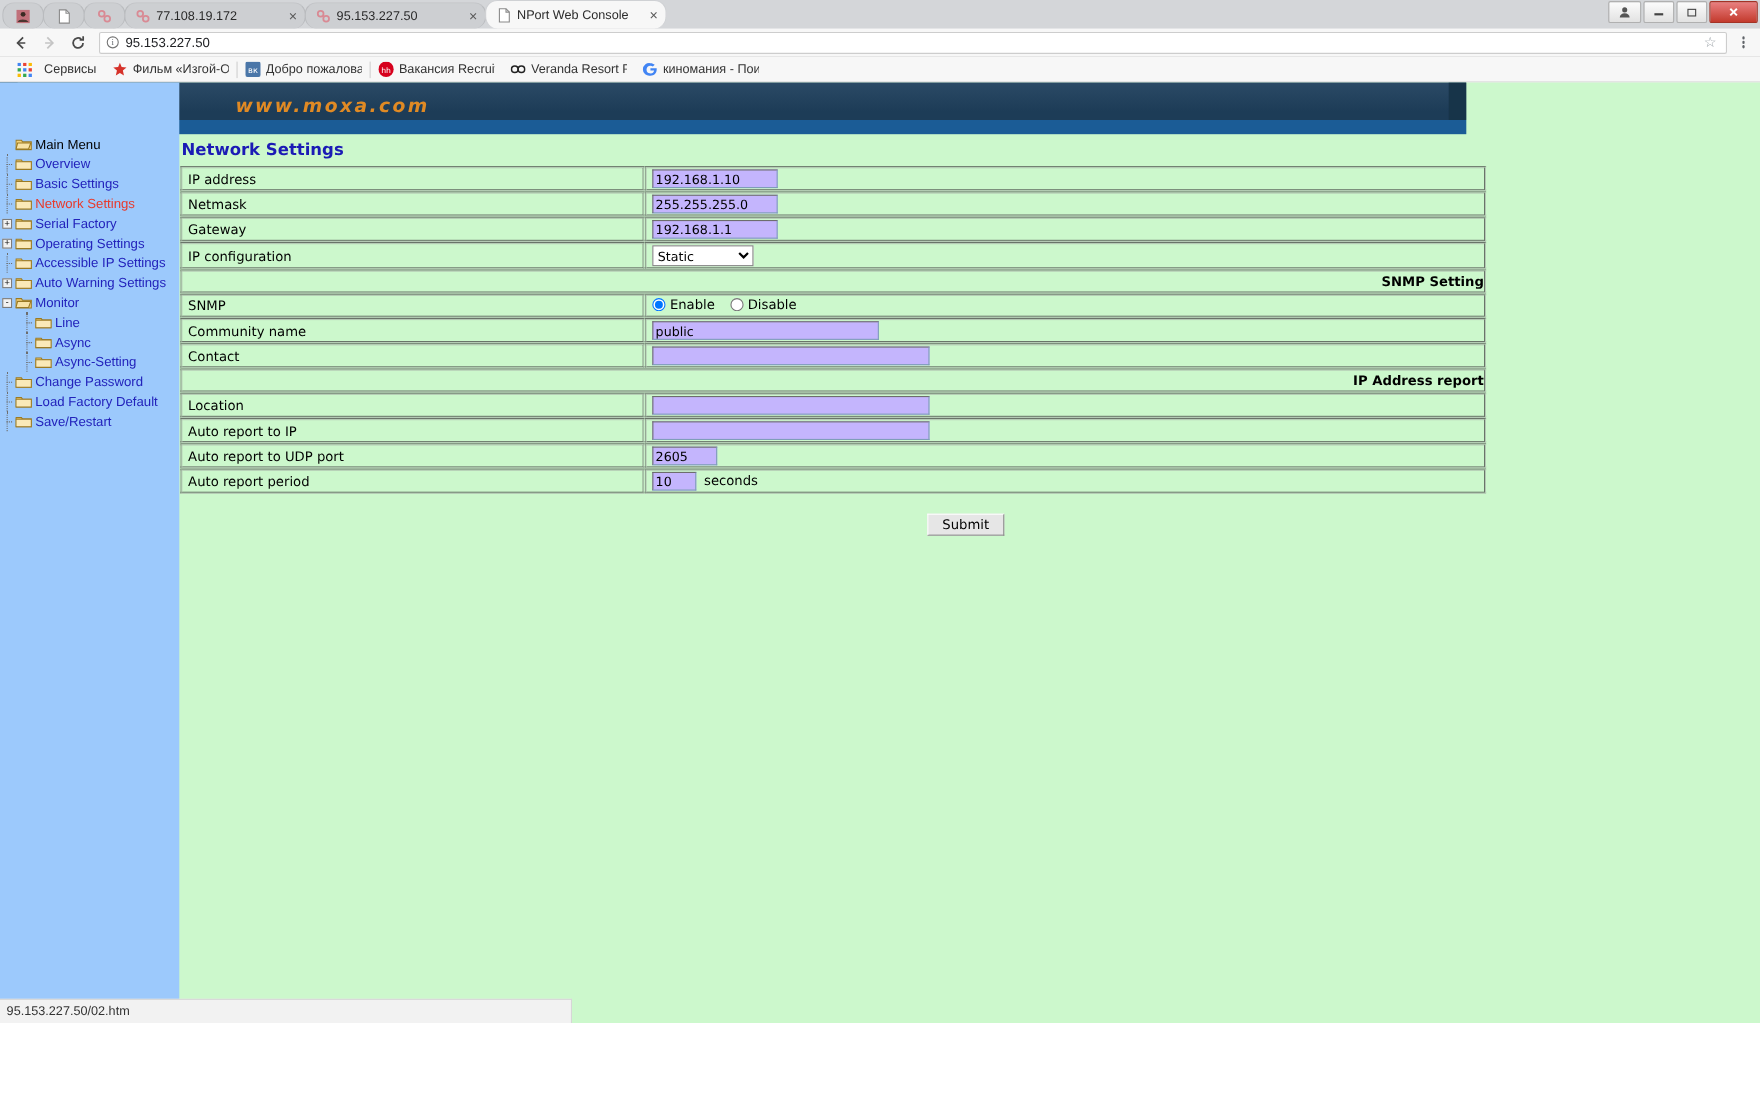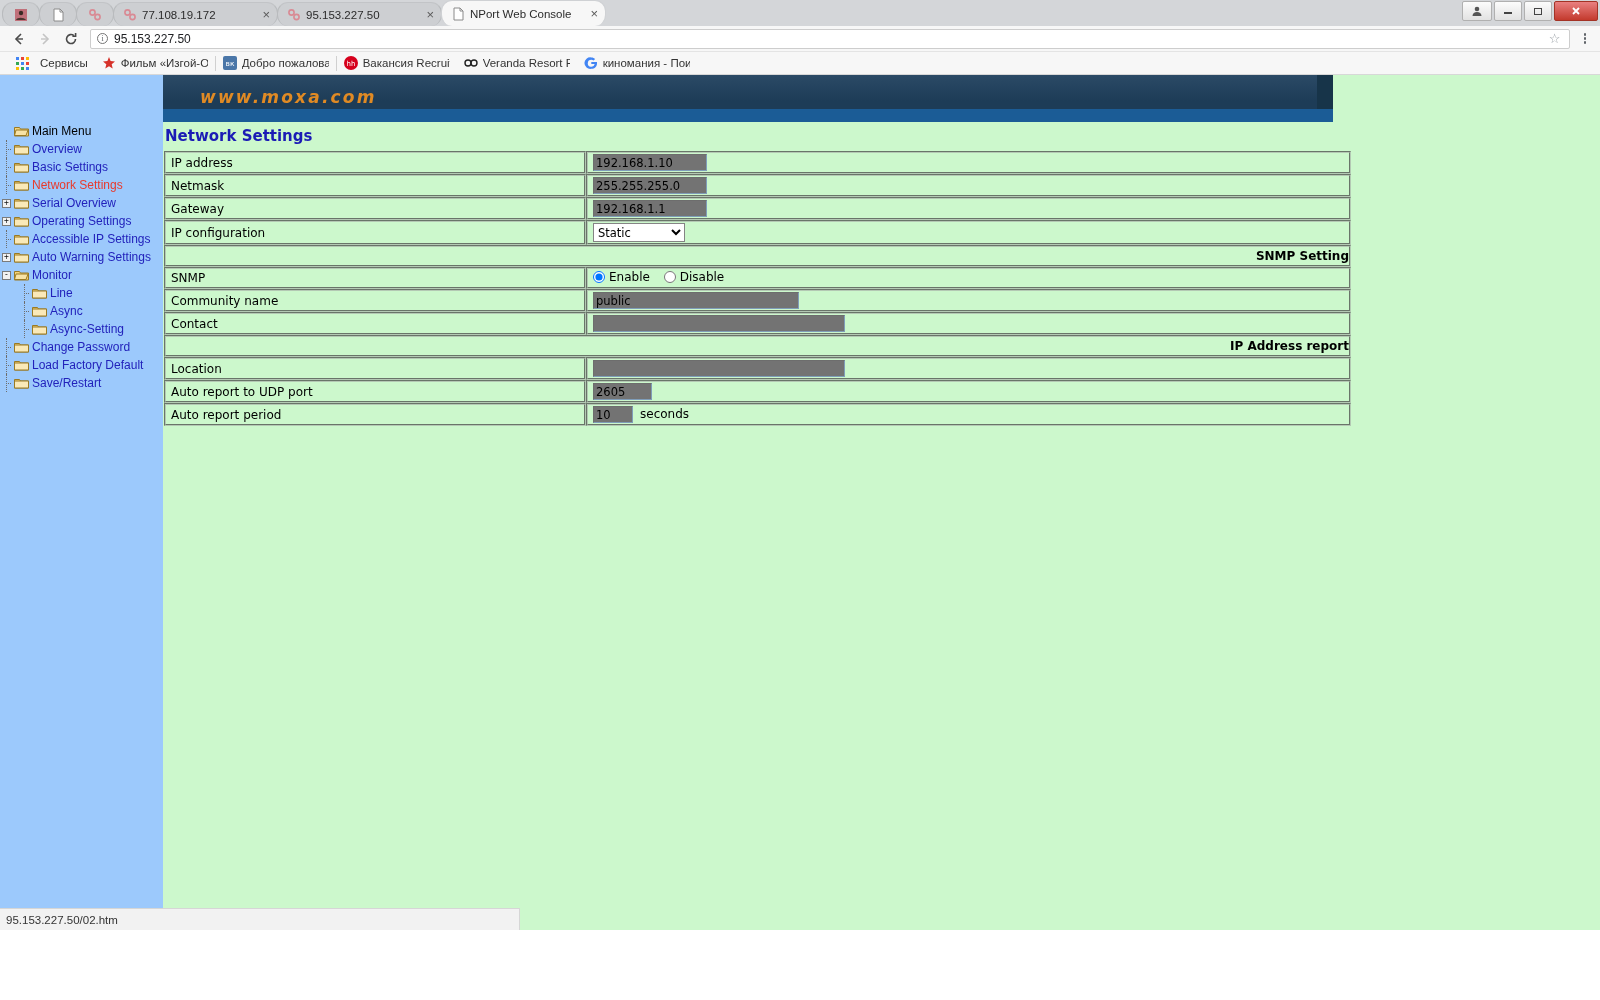--- a/index.html
+++ b/index.html
@@ -147,21 +147,21 @@
     width: 1333px; height: 47px;
     background: linear-gradient(#2b4a66 0%, #1d3c57 55%, #1d3c57 72%, #1b5c96 72%, #1b5c96 100%);
     overflow: hidden;
   }
   .banner .moxa-logo {
     position: absolute; left: 24px; top: 6px;
     color: #fff; font-size: 27px; font-weight: bold; letter-spacing: 2px;
     font-family: "DejaVu Sans", sans-serif;
   }
   .banner .moxa-url {
-    position: absolute; left: 200px; top: 12px;
+    position: absolute; left: 214px; top: 12px;
     color: #e08a24; font-size: 17px; font-weight: bold; font-style: italic;
     letter-spacing: 2.2px;
     font-family: "DejaVu Sans", sans-serif;
   }
   .banner .shade-l { position:absolute; left:0; top:0; width:16px; height:34px; background:#173449;}
   .banner .shade-r { position:absolute; right:0; top:0; width:16px; height:34px; background:#173449;}
 
   
   .tree { padding-left: 2px; }
   .tnode {
@@ -230,21 +230,21 @@
     text-align: right;
     color: #1b1bb5; font-weight: bold; font-size: 12.5px;
     padding-right: 660px;
   }
   input.txt {
     border: 1px solid #7f9db9;
     border-top-color: #6d6d6d; border-left-color: #6d6d6d;
     height: 17px;
     font-size: 11.5px;
     padding: 0 2px;
-    background: #737373;
+    background: #c4b5fd;
     font-family: "DejaVu Sans", sans-serif;
     color: #000;
     vertical-align: middle;
   }
   .w-ip { width: 114px; }
   .w-community { width: 206px; }
   .w-contact { width: 252px; }
   .w-port { width: 59px; }
   .w-period { width: 40px; }
   select.sel {
@@ -529,21 +529,21 @@
               <span class="tlabel active">Network Settings</span>
             </div>
             <div class="tnode indent-1">
               <span class="expander">+</span>
               <span class="folder">
                 <svg width="15" height="12" viewBox="0 0 15 12">
                   <path d="M0.5 2.5h5l1 1.5h8v7h-14z" fill="#f4d37a" stroke="#9a7a24"></path>
                   <path d="M0.5 4h14v7h-14z" fill="#fae9b8" stroke="#9a7a24"></path>
                 </svg>
               </span>
-              <span class="tlabel">Serial Overview</span>
+              <span class="tlabel">Serial Factory</span>
             </div>
             <div class="tnode indent-1">
               <span class="expander">+</span>
               <span class="folder">
                 <svg width="15" height="12" viewBox="0 0 15 12">
                   <path d="M0.5 2.5h5l1 1.5h8v7h-14z" fill="#f4d37a" stroke="#9a7a24"></path>
                   <path d="M0.5 4h14v7h-14z" fill="#fae9b8" stroke="#9a7a24"></path>
                 </svg>
               </span>
               <span class="tlabel">Operating Settings</span>
@@ -706,33 +706,42 @@
         </tr>
 
         <tr>
           <td class="lbl">Location</td>
           <td class="val">
             <input class="txt w-contact" type="text" value="" style="">
           </td>
         </tr>
 
         <tr>
+          <td class="lbl">Auto report to IP</td>
+          <td class="val">
+            <input class="txt w-contact" type="text" value="" style="">
+          </td>
+        </tr>
+        <tr>
           <td class="lbl">Auto report to UDP port</td>
           <td class="val">
             <input class="txt w-port" type="text" value="2605" style="">
           </td>
         </tr>
         <tr>
           <td class="lbl">Auto report period</td>
           <td class="val">
             <input class="txt w-period" type="text" value="10" style=""><span class="unit">seconds</span>
           </td>
         </tr>
       </tbody>
         </table>
 
+      <div class="submit-row">
+        <button class="submit">Submit</button>
+      </div>
     </div>
 
     <div class="statusbar">
       <span>95.153.227.50/02.htm</span>
     </div>
   </div>
 </div>
 
 </body></html>

